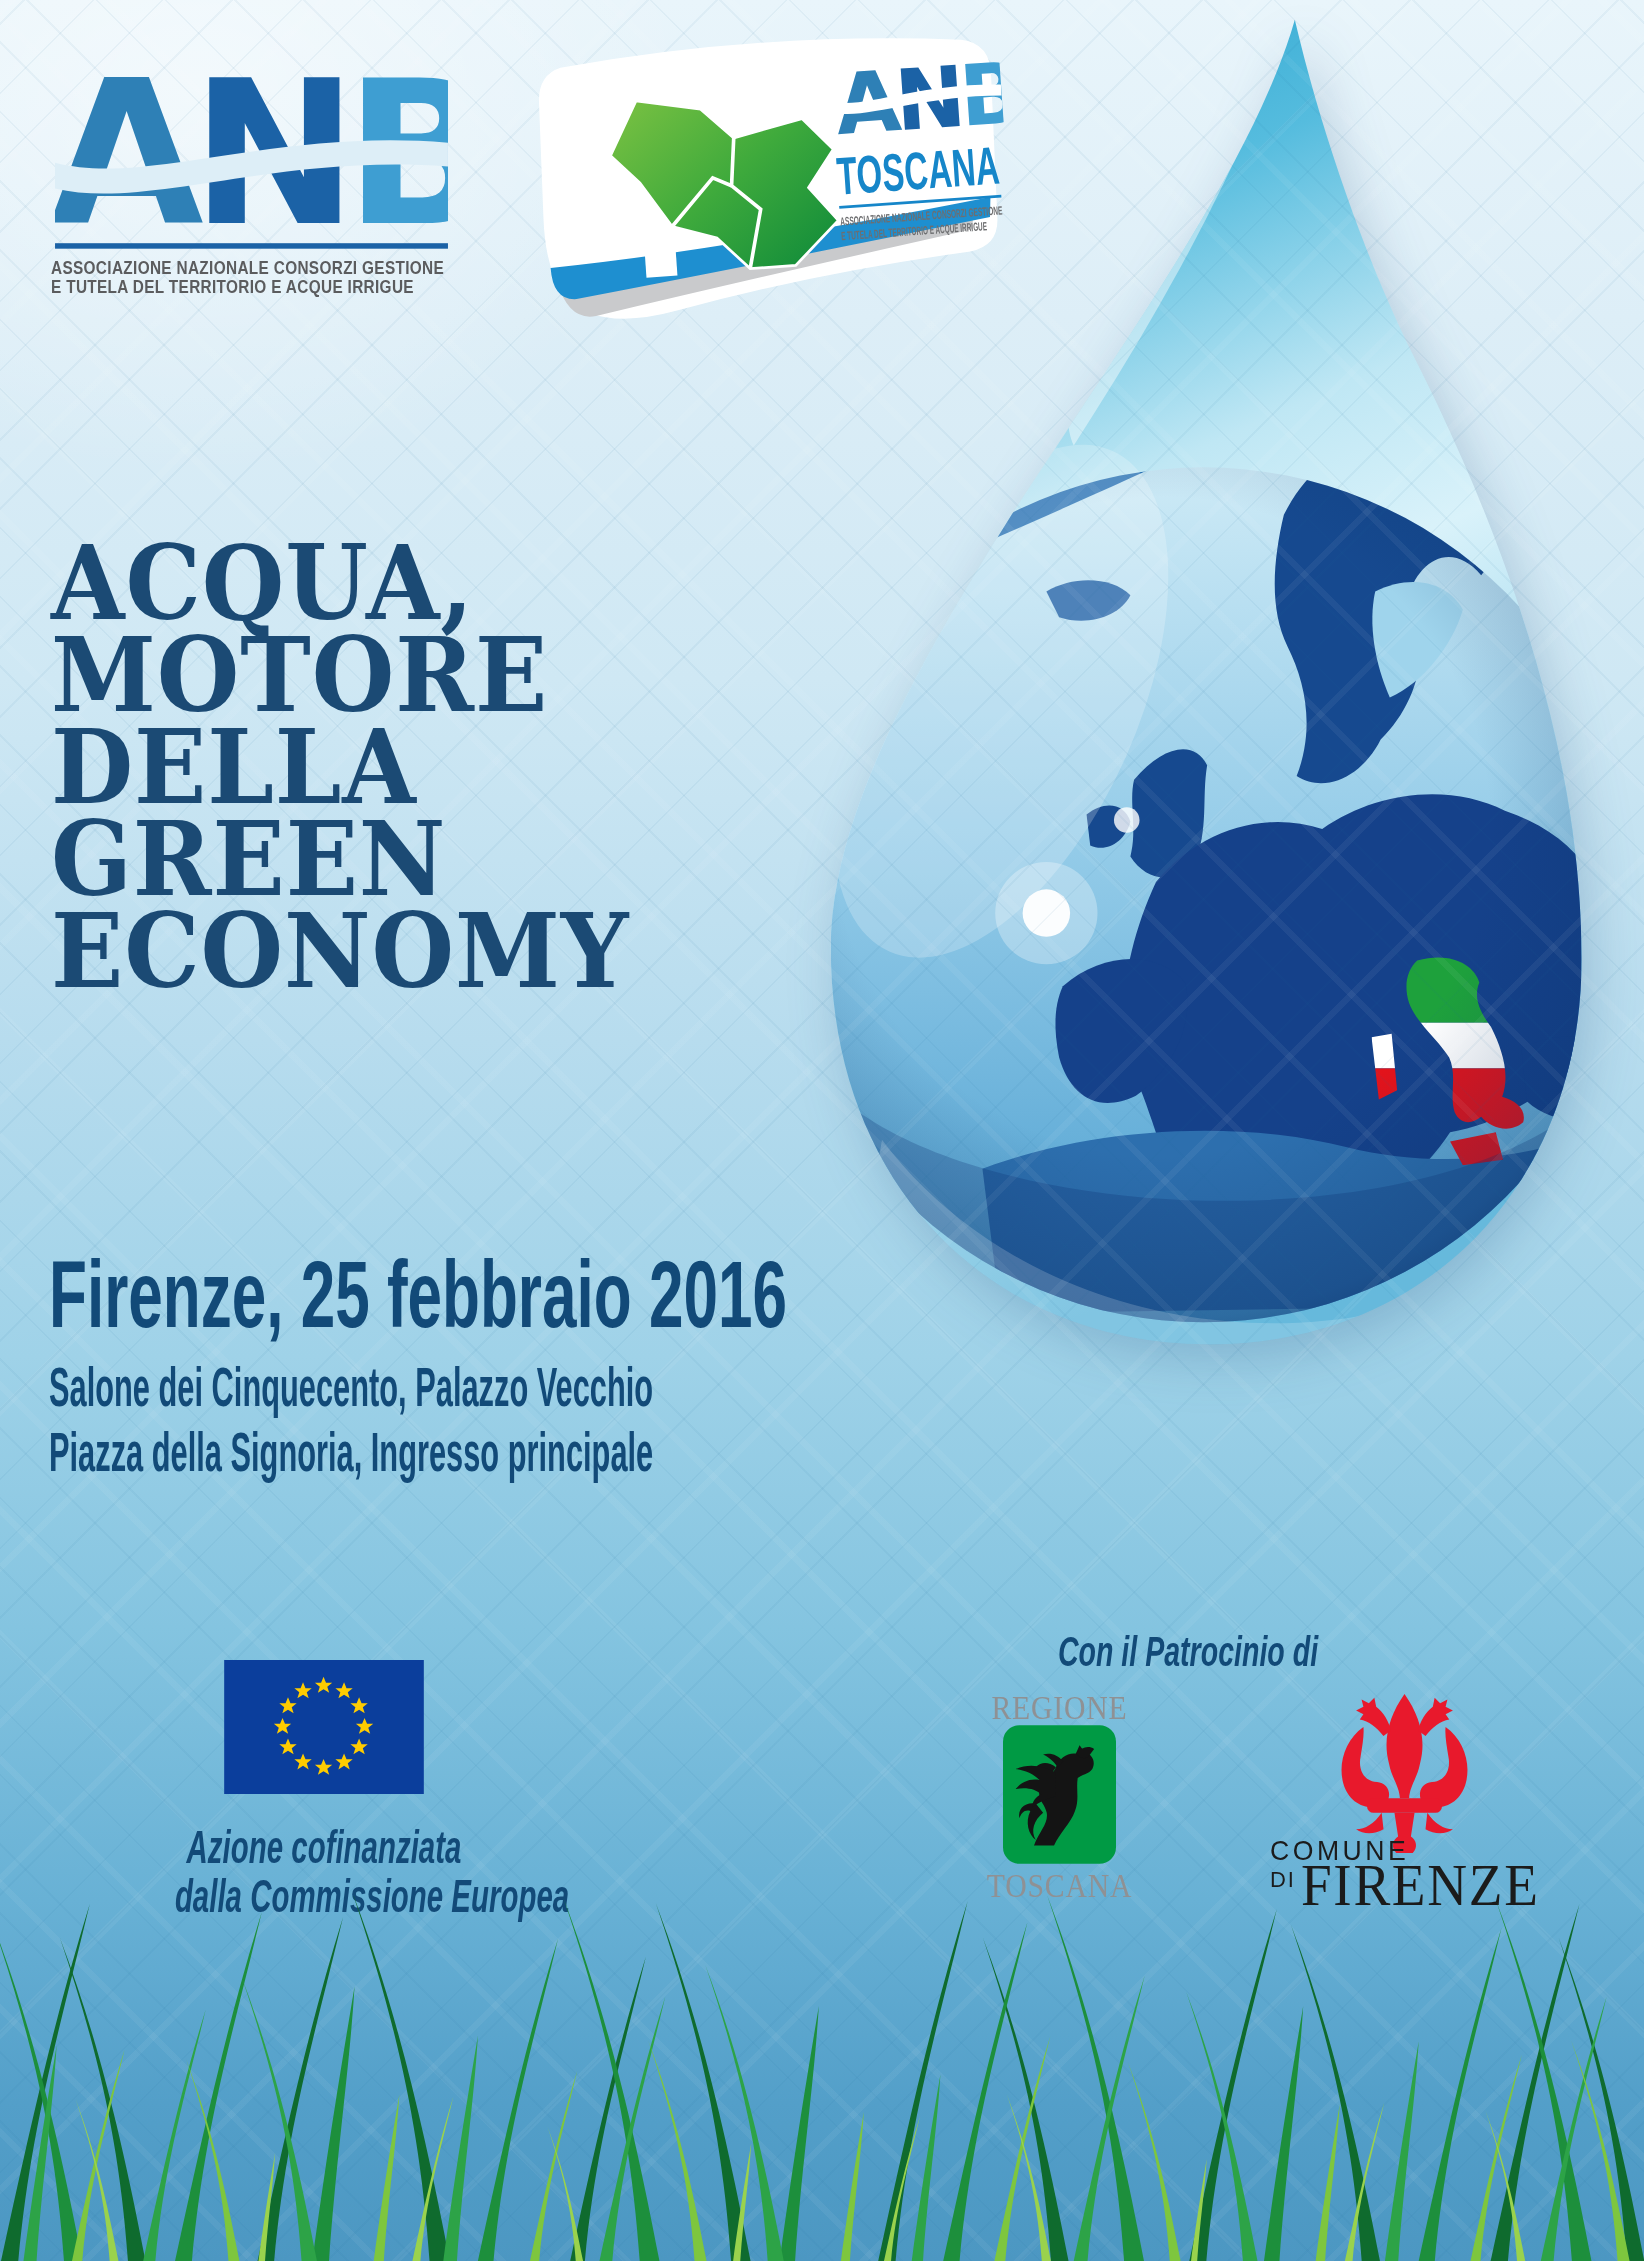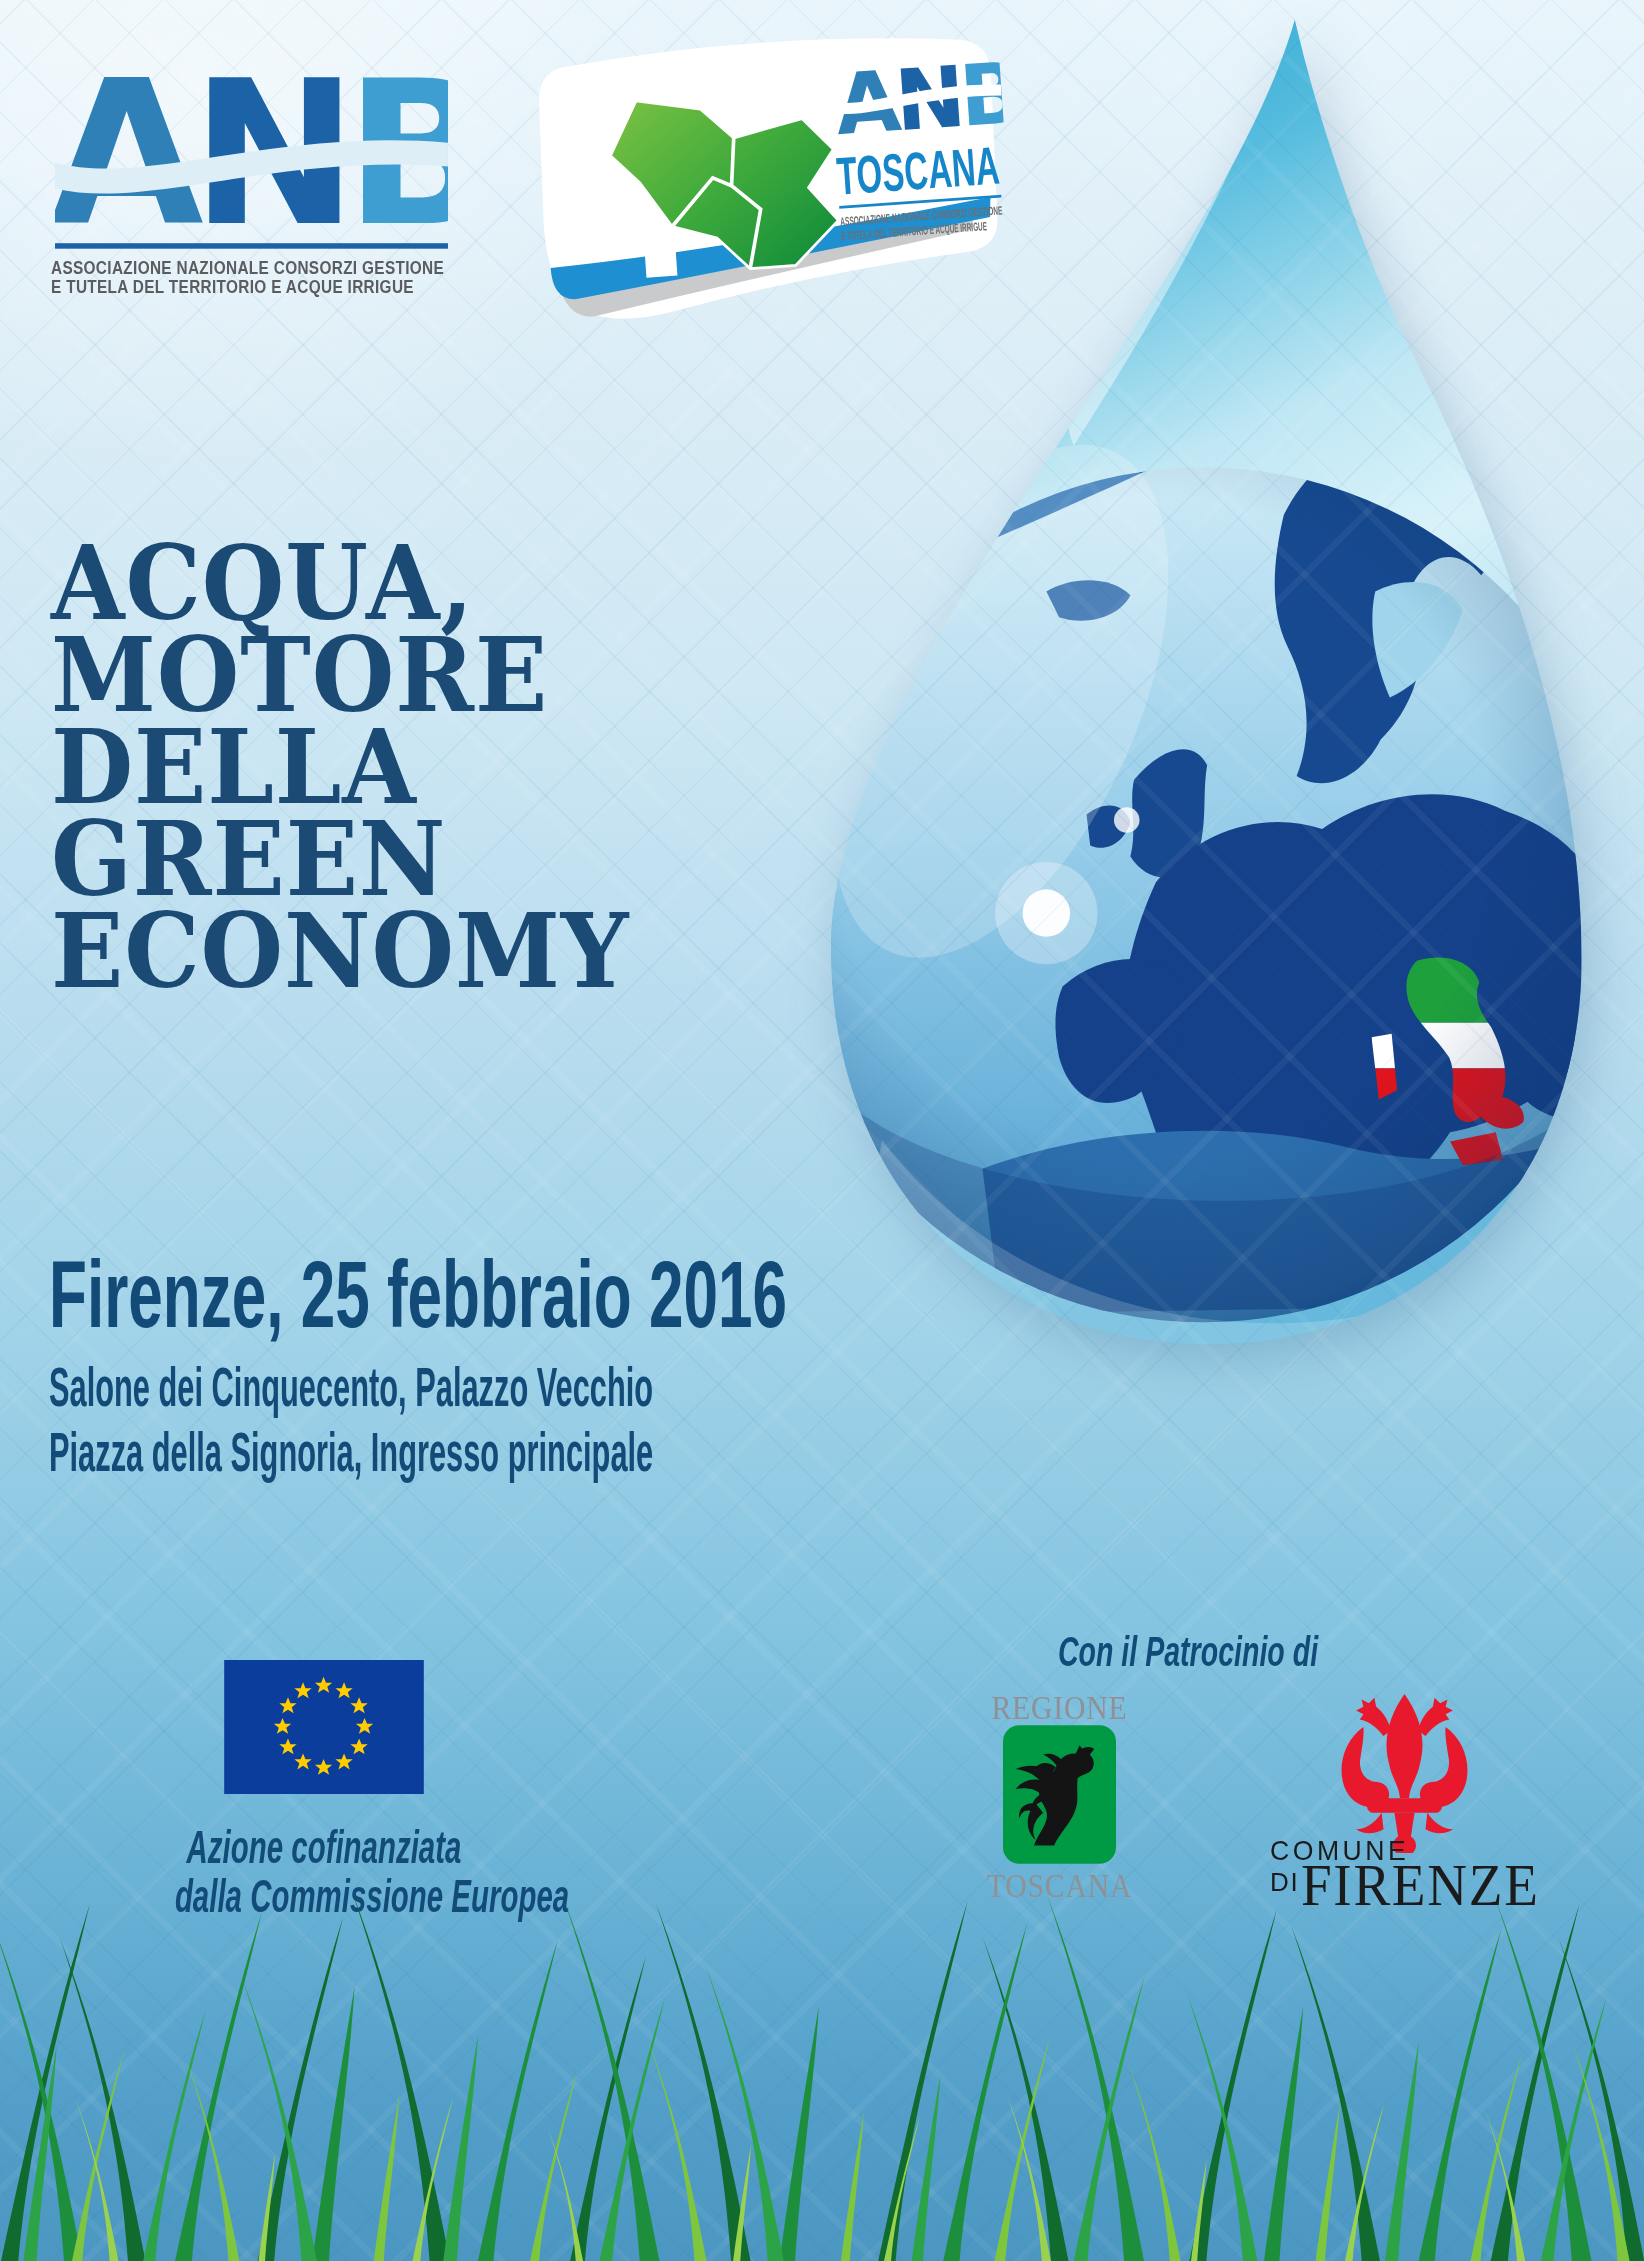--- a/index.html
+++ b/index.html
@@ -37,21 +37,21 @@
   .eu-caption{position:absolute;left:91px;top:1823px;width:466px;text-align:center;color:#124a78;
     font-style:italic;font-weight:700;font-size:46px;line-height:49px;transform:scaleX(.64);transform-origin:center top;white-space:nowrap;}
   
   .patro{position:absolute;left:914px;top:1628px;width:548px;text-align:center;color:#124a78;
     font-style:italic;font-weight:700;font-size:42px;transform:scaleX(.68);transform-origin:center top;white-space:nowrap;}
   .regione-top{position:absolute;left:950px;top:1690px;width:219px;text-align:center;color:#8f9194;
     font-family:"Liberation Serif",serif;font-size:33px;letter-spacing:0.9px;transform:scaleX(.9);transform-origin:center top;}
   .regione-bottom{position:absolute;left:950px;top:1868px;width:219px;text-align:center;color:#8f9194;
     font-family:"Liberation Serif",serif;font-size:33px;letter-spacing:0.9px;transform:scaleX(.9);transform-origin:center top;}
   .comune-line1{position:absolute;left:1270px;top:1835px;color:#1b1b1b;font-size:28px;letter-spacing:3.7px;transform:scaleX(.95);transform-origin:left top;}
-  .comune-di{position:absolute;left:1270px;top:1867px;color:#1b1b1b;font-size:26px;letter-spacing:1.8px;}
+  .comune-di{position:absolute;left:1270px;top:1867px;color:#1b1b1b;font-size:22px;letter-spacing:1.8px;}
   .comune-city{position:absolute;left:1301px;top:1851px;color:#1b1b1b;font-family:"Liberation Serif",serif;
     font-size:60px;letter-spacing:1.8px;transform:scaleX(.92);transform-origin:left top;}
 </style>
 </head>
 <body>
 
 <div class="poster">
   <div class="sheen"></div>
 
   <svg class="abs" style="left:772px;top:7.3px;filter:drop-shadow(9.1px 16.4px 25.6px rgba(20,70,120,.22));" width="873" height="1361" viewBox="0 0 955 1490">

